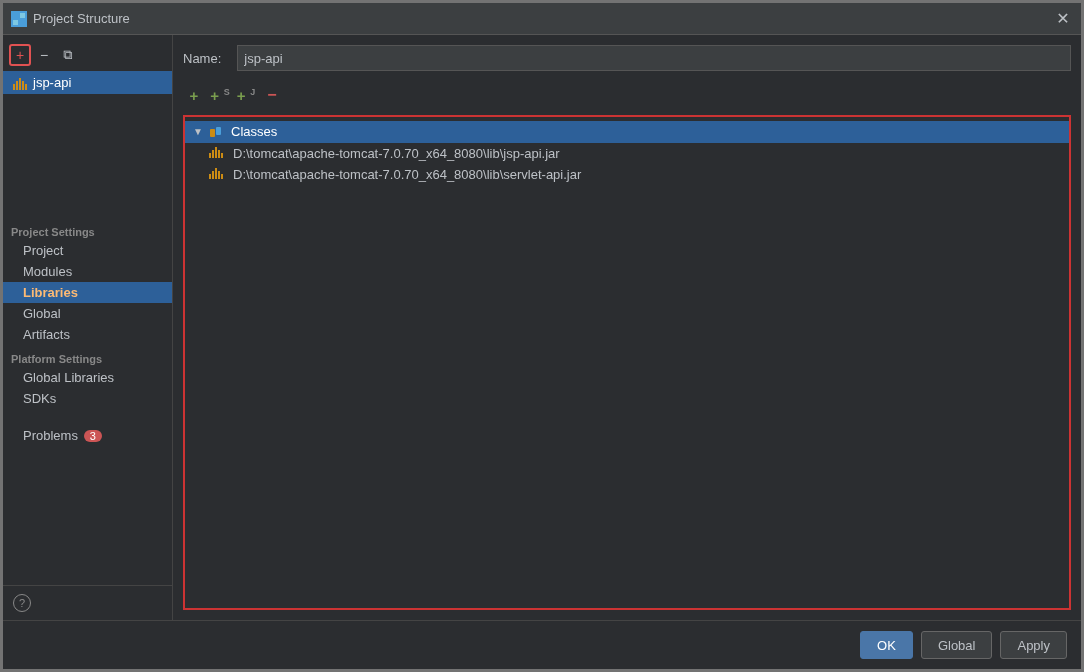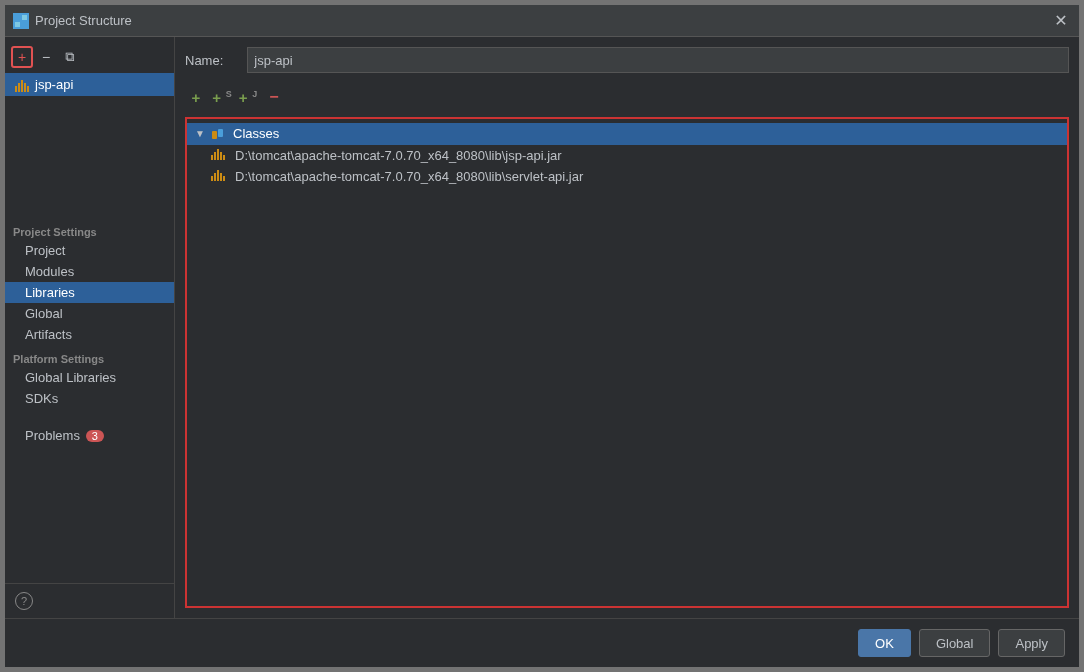--- a/index.html
+++ b/index.html
@@ -10,21 +10,21 @@
       color: #bdc1c6;
       width: 1084px;
       height: 672px;
       overflow: hidden;
     }
 
     .dialog-window {
       width: 1084px;
       height: 672px;
       background: #2b2d30;
-      border: 5px solid #737373;
+      border: 3px solid #737373;
       display: flex;
       flex-direction: column;
     }
 
     .title-bar {
       background: #3c3f41;
       height: 32px;
       display: flex;
       align-items: center;
       padding: 0 8px;
@@ -147,21 +147,22 @@
     .sidebar-nav-item {
       padding: 3px 10px 3px 20px;
       display: flex;
       align-items: center;
       cursor: pointer;
       color: #bdc1c6;
       font-size: 13px;
     }
     .sidebar-nav-item.active {
       background: #2d6099;
-      color: #ffffff;
+      color: #fdba74;
+      font-weight: bold;
     }
 
     .problems-item {
       padding: 3px 10px 3px 20px;
       display: flex;
       align-items: center;
       cursor: pointer;
       color: #bdc1c6;
     }
     .problems-badge {
@@ -201,21 +202,21 @@
       display: flex;
       flex-direction: column;
       background: #2b2d30;
       padding: 10px;
     }
 
     .name-row {
       display: flex;
       align-items: center;
       margin-bottom: 10px;
-      gap: 24px;
+      gap: 16px;
     }
 
     .name-label {
       color: #bdc1c6;
       font-size: 13px;
       flex-shrink: 0;
     }
 
     .name-input {
       flex: 1;

